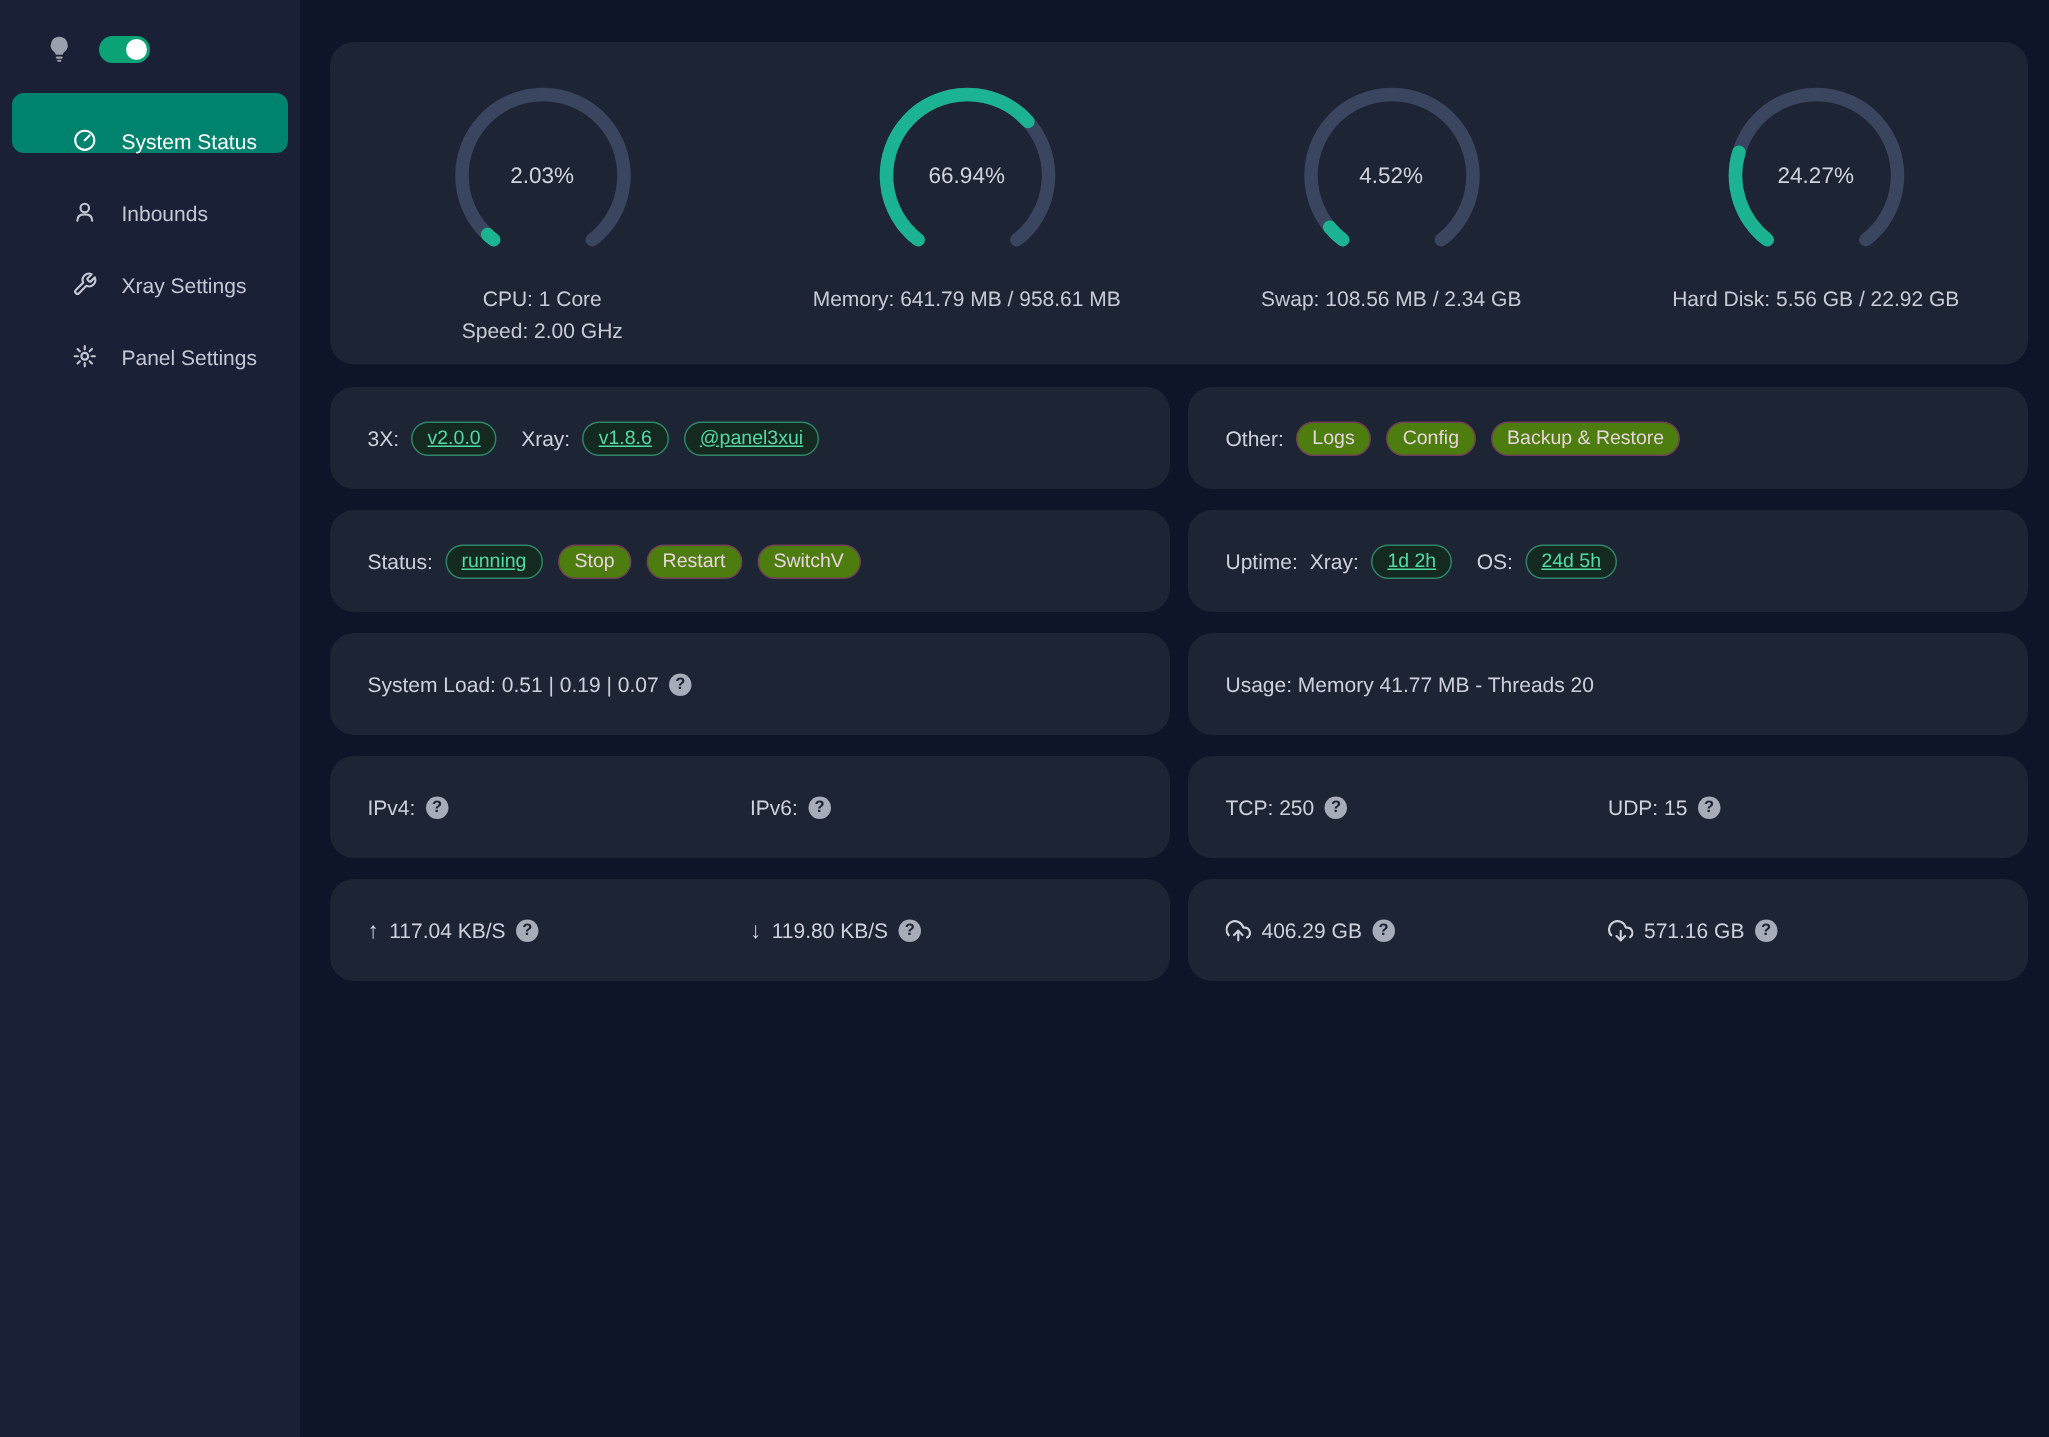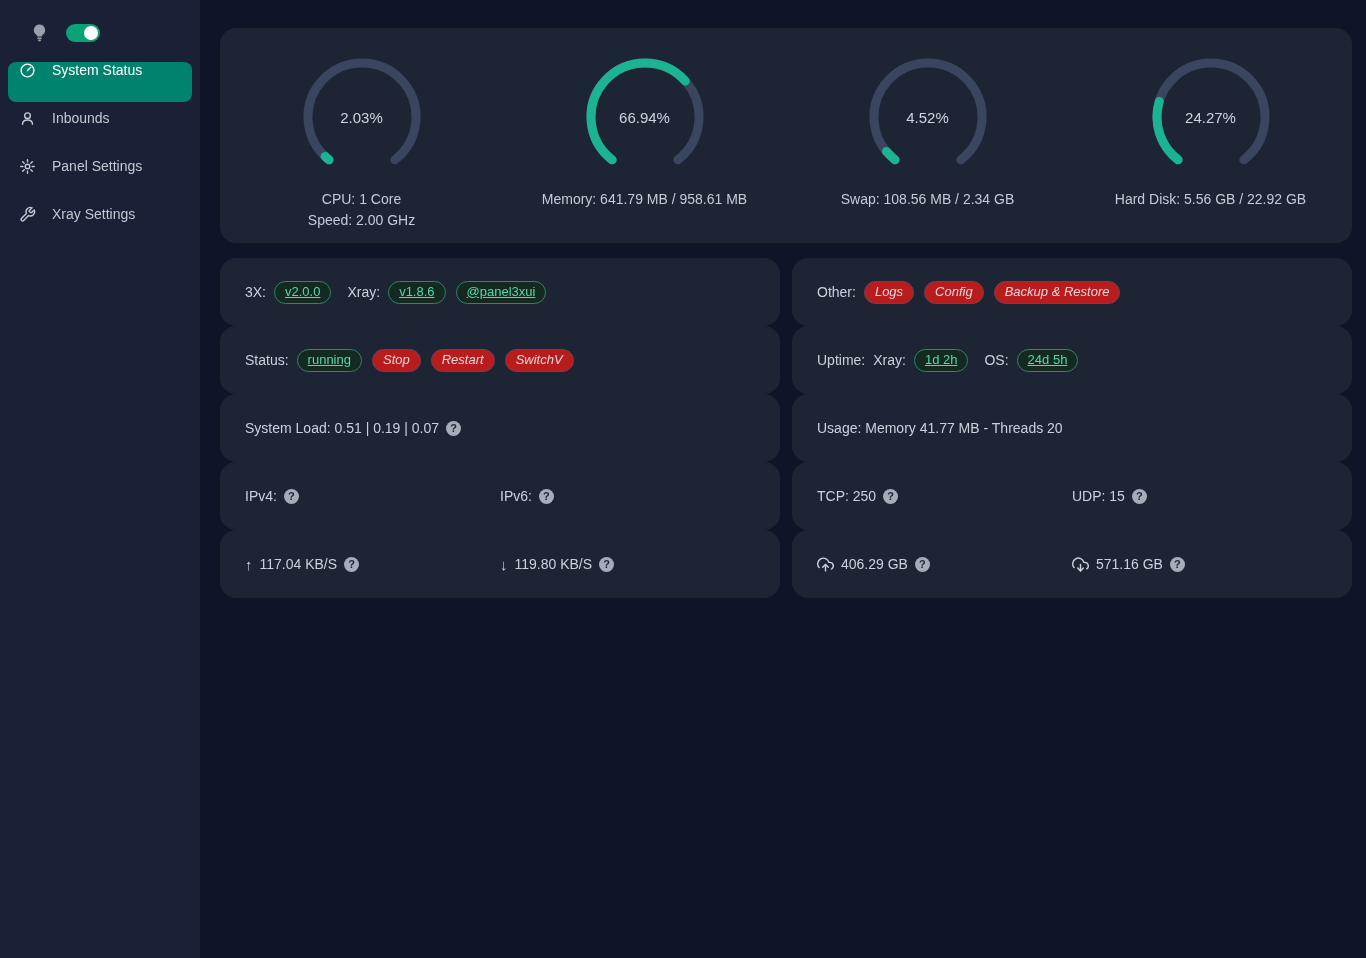--- a/index.html
+++ b/index.html
@@ -26,54 +26,54 @@
     background:var(--sidebar-bg);
     padding-top:16px;
   }
   .theme-row{display:flex;align-items:center;gap:18px;padding-left:31px;height:34px;}
   .bulb{color:#9aa0ad;display:flex;}
   .toggle{width:34px;height:18px;border-radius:10px;background:#0ba376;position:relative;cursor:pointer;}
   .toggle .knob{position:absolute;right:2px;top:2px;width:14px;height:14px;border-radius:50%;background:#fff;}
   .menu{margin-top:12px;display:flex;flex-direction:column;gap:8px;}
   .menu-item{
     margin:0 8px;height:40px;border-radius:8px;
-    display:flex;align-items:flex-start;gap:16px;padding-left:11px;
+    display:flex;align-items:flex-end;gap:16px;padding-left:40px;
     color:#c3c8d4;cursor:pointer;
   }
   .menu-item.active{background:var(--active-bg);color:#fff;}
   .menu-item .mi-icon{display:flex;color:inherit;}
   
   .main{margin-left:200px;padding:28px 14px 0 20px;}
   .overview-card{
     background:var(--card-bg);border-radius:16px;height:215px;
     display:grid;grid-template-columns:repeat(4,1fr);
     padding-top:29px;margin-bottom:15px;
   }
   .gauge-cell{display:flex;flex-direction:column;align-items:center;}
   .gauge-wrap{position:relative;width:120px;height:120px;}
   .gauge-wrap svg{position:absolute;inset:0;}
   .gauge-pct{
     position:absolute;inset:0;display:flex;align-items:center;justify-content:center;
     font-size:15px;color:#ced3dd;
   }
   .gauge-label{margin-top:12px;text-align:center;line-height:21px;color:var(--text-dim);}
-  .cards-grid{display:grid;grid-template-columns:1fr 1fr;gap:0 12px;grid-auto-rows:68px;}
+  .cards-grid{display:grid;grid-template-columns:1fr 1fr;gap:14px 12px;grid-auto-rows:68px;}
   .card{
     background:var(--card-bg);border-radius:16px;
     display:flex;align-items:center;padding:0 25px;color:var(--text);
   }
   .half{width:50%;display:flex;align-items:center;}
   .lbl{margin-right:8px;}
   .tag{
     display:inline-flex;align-items:center;
     padding:1px 10px 2px;border-radius:12px;
     font-size:13px;border:1px solid;line-height:18px;white-space:nowrap;
   }
   .tag.green{background:#14291f;border-color:#2f8568;color:#55d9a5;text-decoration:underline;}
-  .tag.pink{background:#b91c1c;border-color:#6f4055;color:#e8d4dc;cursor:pointer;font-style:italic;}
+  .tag.pink{background:#4d7c0f;border-color:#6f4055;color:#e8d4dc;cursor:pointer;}
   .tag + .tag{margin-left:10px;}
   .tag-gap{margin-left:16px;}
   .help{
     display:inline-flex;align-items:center;justify-content:center;
     width:15px;height:15px;border-radius:50%;
     background:#a6acb8;color:#1c2333;font-size:11px;font-weight:bold;
     margin-left:7px;cursor:pointer;flex:0 0 auto;
   }
   .arrow{font-size:15px;margin-right:7px;color:#ccd1db;}
   .cloud{display:flex;margin-right:7px;color:#ccd1db;}
@@ -109,34 +109,34 @@
       <span class="mi-icon">
         <svg width="17" height="17" viewBox="0 0 24 24" fill="none" stroke="currentColor" stroke-width="2" stroke-linecap="round">
           <circle cx="12" cy="8" r="4"></circle>
             <path d="M5 20c0-4 3-6 7-6s7 2 7 6"></path>
         </svg>
       </span>
       <span>Inbounds</span>
     </div>
     <div class="menu-item">
       <span class="mi-icon">
+        <svg width="17" height="17" viewBox="0 0 24 24" fill="none" stroke="currentColor" stroke-width="2" stroke-linecap="round" stroke-linejoin="round">
+          <path d="M14.7 6.3a1 1 0 0 0 0 1.4l1.6 1.6a1 1 0 0 0 1.4 0l3.77-3.77a6 6 0 0 1-7.94 7.94l-6.91 6.91a2.12 2.12 0 0 1-3-3l6.91-6.91a6 6 0 0 1 7.94-7.94l-3.76 3.76z"></path>
+        </svg>
+      </span>
+      <span>Xray Settings</span>
+    </div>
+    <div class="menu-item">
+      <span class="mi-icon">
         <svg width="17" height="17" viewBox="0 0 24 24" fill="none" stroke="currentColor" stroke-width="2" stroke-linecap="round">
           <circle cx="12" cy="12" r="3.2"></circle>
           <path d="M12 2.5v3M12 18.5v3M2.5 12h3M18.5 12h3M5.2 5.2l2.2 2.2M16.6 16.6l2.2 2.2M18.8 5.2l-2.2 2.2M7.4 16.6l-2.2 2.2"></path>
         </svg>
       </span>
       <span>Panel Settings</span>
-    </div>
-    <div class="menu-item">
-      <span class="mi-icon">
-        <svg width="17" height="17" viewBox="0 0 24 24" fill="none" stroke="currentColor" stroke-width="2" stroke-linecap="round" stroke-linejoin="round">
-          <path d="M14.7 6.3a1 1 0 0 0 0 1.4l1.6 1.6a1 1 0 0 0 1.4 0l3.77-3.77a6 6 0 0 1-7.94 7.94l-6.91 6.91a2.12 2.12 0 0 1-3-3l6.91-6.91a6 6 0 0 1 7.94-7.94l-3.76 3.76z"></path>
-        </svg>
-      </span>
-      <span>Xray Settings</span>
     </div>
   </div>
 </div>
 
 <div class="main">
 
   <div class="overview-card">
     <div class="gauge-cell">
       <div class="gauge-wrap">
         <svg viewBox="0 0 120 120">

